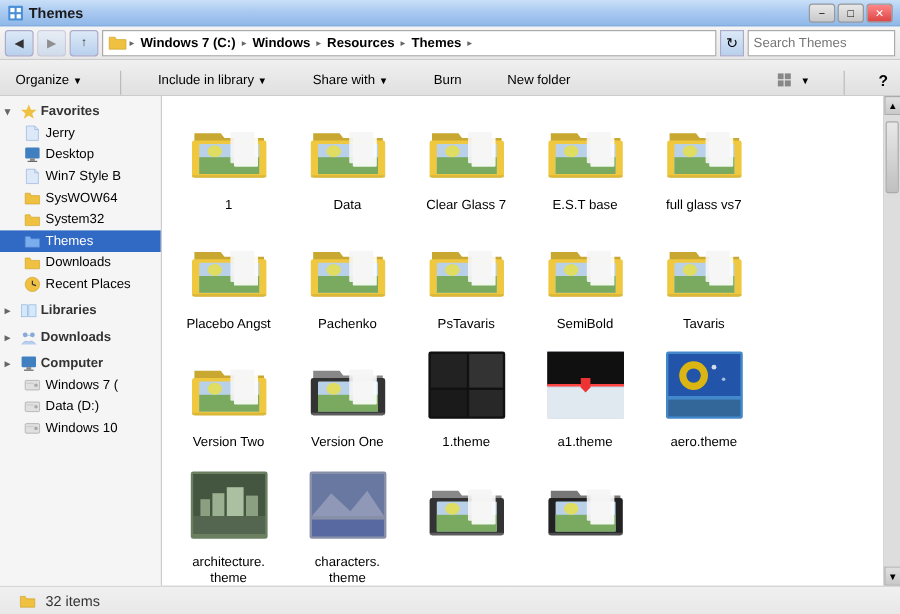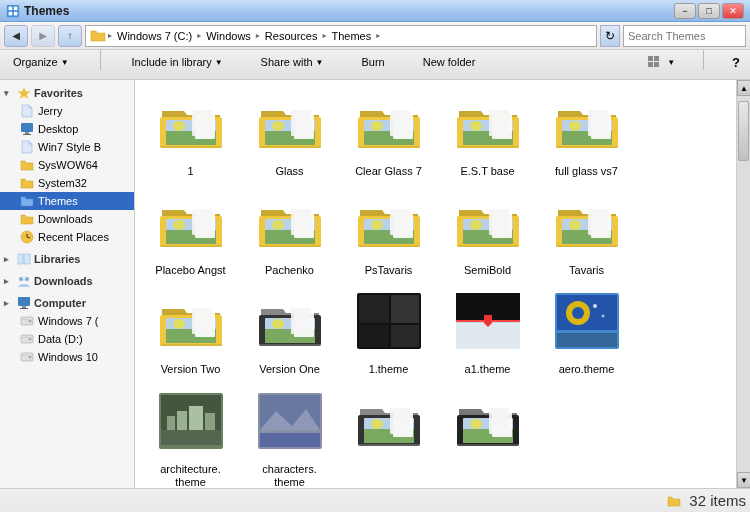--- a/index.html
+++ b/index.html
@@ -82,20 +82,21 @@
       display: flex;
       align-items: center;
       padding: 0 4px;
       gap: 2px;
       font-size: 11px;
     }
     .breadcrumb-text {
       padding: 1px 3px;
       border-radius: 2px;
       cursor: pointer;
+      font-weight: bold;
     }
     .breadcrumb-arrow {
       font-size: 8px;
       color: #666;
     }
     .search-box {
       width: 123px;
       height: 22px;
       border: 1px solid #aaa;
       display: flex;
@@ -122,21 +123,21 @@
       justify-content: center;
       font-size: 12px;
       cursor: pointer;
     }
 
     
     .toolbar {
       background: linear-gradient(to bottom, #f0f0f0, #e0e0e0);
       height: 30px;
       display: flex;
-      align-items: flex-start;
+      align-items: flex-end;
       padding: 0 4px;
       gap: 20px;
       border-bottom: 1px solid #ccc;
     }
     .toolbar-btn {
       height: 24px;
       padding: 0 8px;
       background: transparent;
       border: 1px solid transparent;
       border-radius: 3px;
@@ -288,25 +289,24 @@
       border-radius: 2px;
     }
 
     
     .status-bar {
       height: 24px;
       background: linear-gradient(to bottom, #f0f0f0, #e8e8e8);
       border-top: 1px solid #ccc;
       display: flex;
       align-items: center;
-      padding: 0 4px;
-      font-size: 15px;
+      padding: 0 16px;
+      font-size: 12px;
       color: #333;
       gap: 8px;
-      justify-content: flex-end;
     }
   </style>
 </head>
 <body>
 
 <div class="title-bar">
   <svg class="title-bar-icon" viewBox="0 0 16 16">
     <rect x="1" y="1" width="14" height="14" fill="#4a90d9" rx="1"></rect>
     <rect x="3" y="3" width="4" height="4" fill="white"></rect>
     <rect x="9" y="3" width="4" height="4" fill="white"></rect>
@@ -540,21 +540,21 @@
 
     <rect x="9" y="27" width="50" height="25" rx="1" fill="#b8d0e8"></rect>
     <rect x="9" y="38" width="50" height="14" rx="0" fill="#7aaa60"></rect>
     <ellipse cx="22" cy="33" rx="6" ry="5" fill="#e8e040" opacity="0.8"></ellipse>
 
     <rect x="3" y="53" width="62" height="2" rx="1" fill="#c8a830" opacity="0.5"></rect>
 
     <rect x="38" y="20" width="20" height="26" rx="1" fill="white" opacity="0.9"></rect>
     <rect x="35" y="17" width="20" height="26" rx="1" fill="#f5f5f5" opacity="0.9"></rect>
   </svg></div>
-          <div class="file-label">Glass</div>
+          <div class="file-label">Data</div>
         </div>
         <div class="file-item">
           <div class="file-icon"><svg width="68" height="60" viewBox="0 0 68 60">
 
     <path d="M5 18 L5 55 L63 55 L63 22 L30 22 L27 18 Z" fill="#c8a830"></path>
 
     <rect x="3" y="24" width="62" height="31" rx="2" fill="#f0c840"></rect>
 
     <rect x="9" y="27" width="50" height="25" rx="1" fill="#b8d0e8"></rect>
     <rect x="9" y="38" width="50" height="14" rx="0" fill="#7aaa60"></rect>

